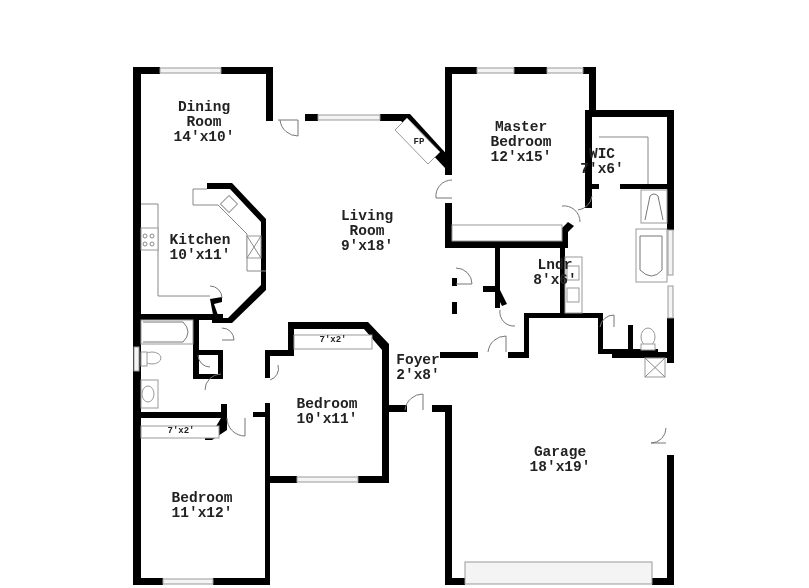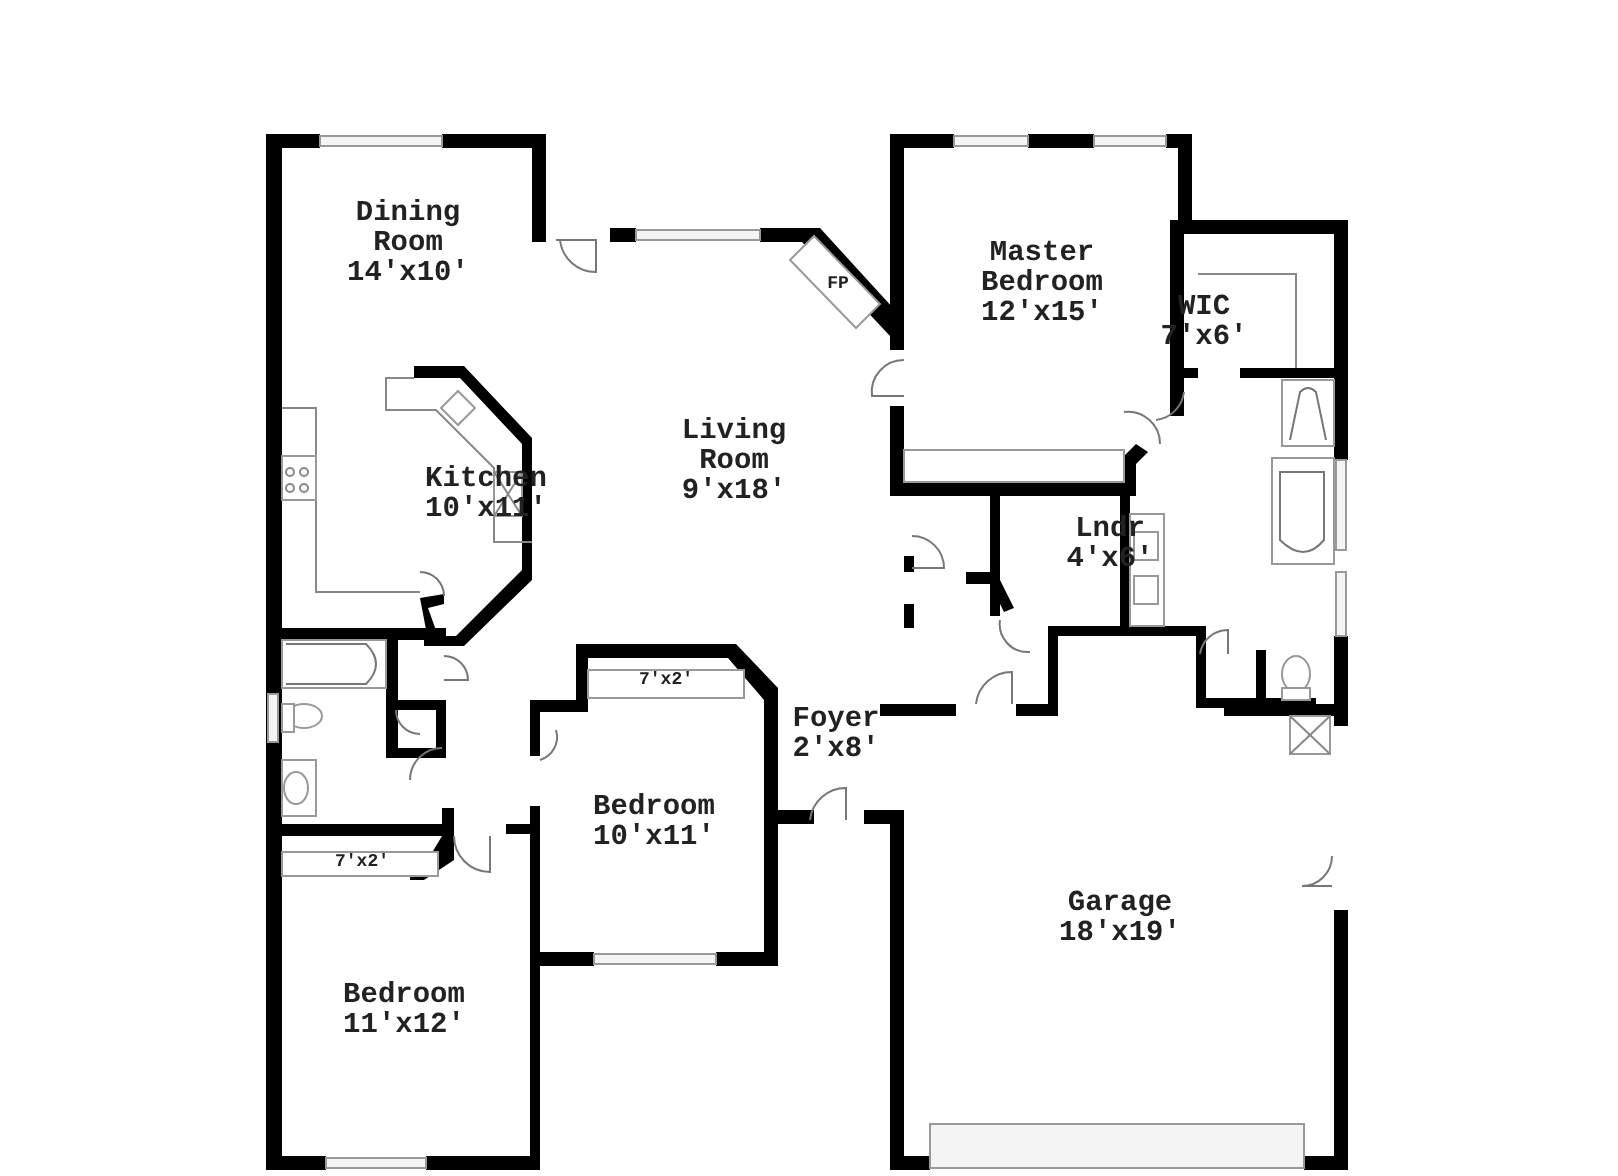--- a/index.html
+++ b/index.html
@@ -188,41 +188,41 @@
     <path class="door" d="M222,328 A12,12 0 0 1 234,340 L222,340"></path>
     <path class="door" d="M210,286 A12,12 0 0 1 222,298"></path>
   </g>
 </svg>
 
 <div class="lbl" style="left:204px; top:100px;">
   <span class="n">Dining</span>
   <span class="n">Room</span>
   <span class="d">14'x10'</span>
 </div>
-<div class="lbl" style="left:200px; top:233px;margin-left:43px;">
+<div class="lbl" style="left:200px; top:233px;">
   <span class="n">Kitchen</span>
   <span class="d">10'x11'</span>
 </div>
 <div class="lbl" style="left:367px; top:209px;">
   <span class="n">Living</span>
   <span class="n">Room</span>
   <span class="d">9'x18'</span>
 </div>
 <div class="lbl" style="left:521px; top:120px;">
   <span class="n">Master</span>
   <span class="n">Bedroom</span>
   <span class="d">12'x15'</span>
 </div>
 <div class="lbl" style="left:602px; top:147px;">
   <span class="n">WIC</span>
   <span class="d">7'x6'</span>
 </div>
 <div class="lbl" style="left:529px; top:258px;margin-left:26px;">
   <span class="n">Lndr</span>
-  <span class="d">4'x6'</span>
+  <span class="d">8'x6'</span>
 </div>
 <div class="lbl" style="left:418px; top:353px;text-align:right;">
   <span class="n">Foyer</span>
   <span class="d">2'x8'</span>
 </div>
 <div class="lbl" style="left:327px; top:397px;">
   <span class="n">Bedroom</span>
   <span class="d">10'x11'</span>
 </div>
 <div class="lbl" style="left:202px; top:491px;">

